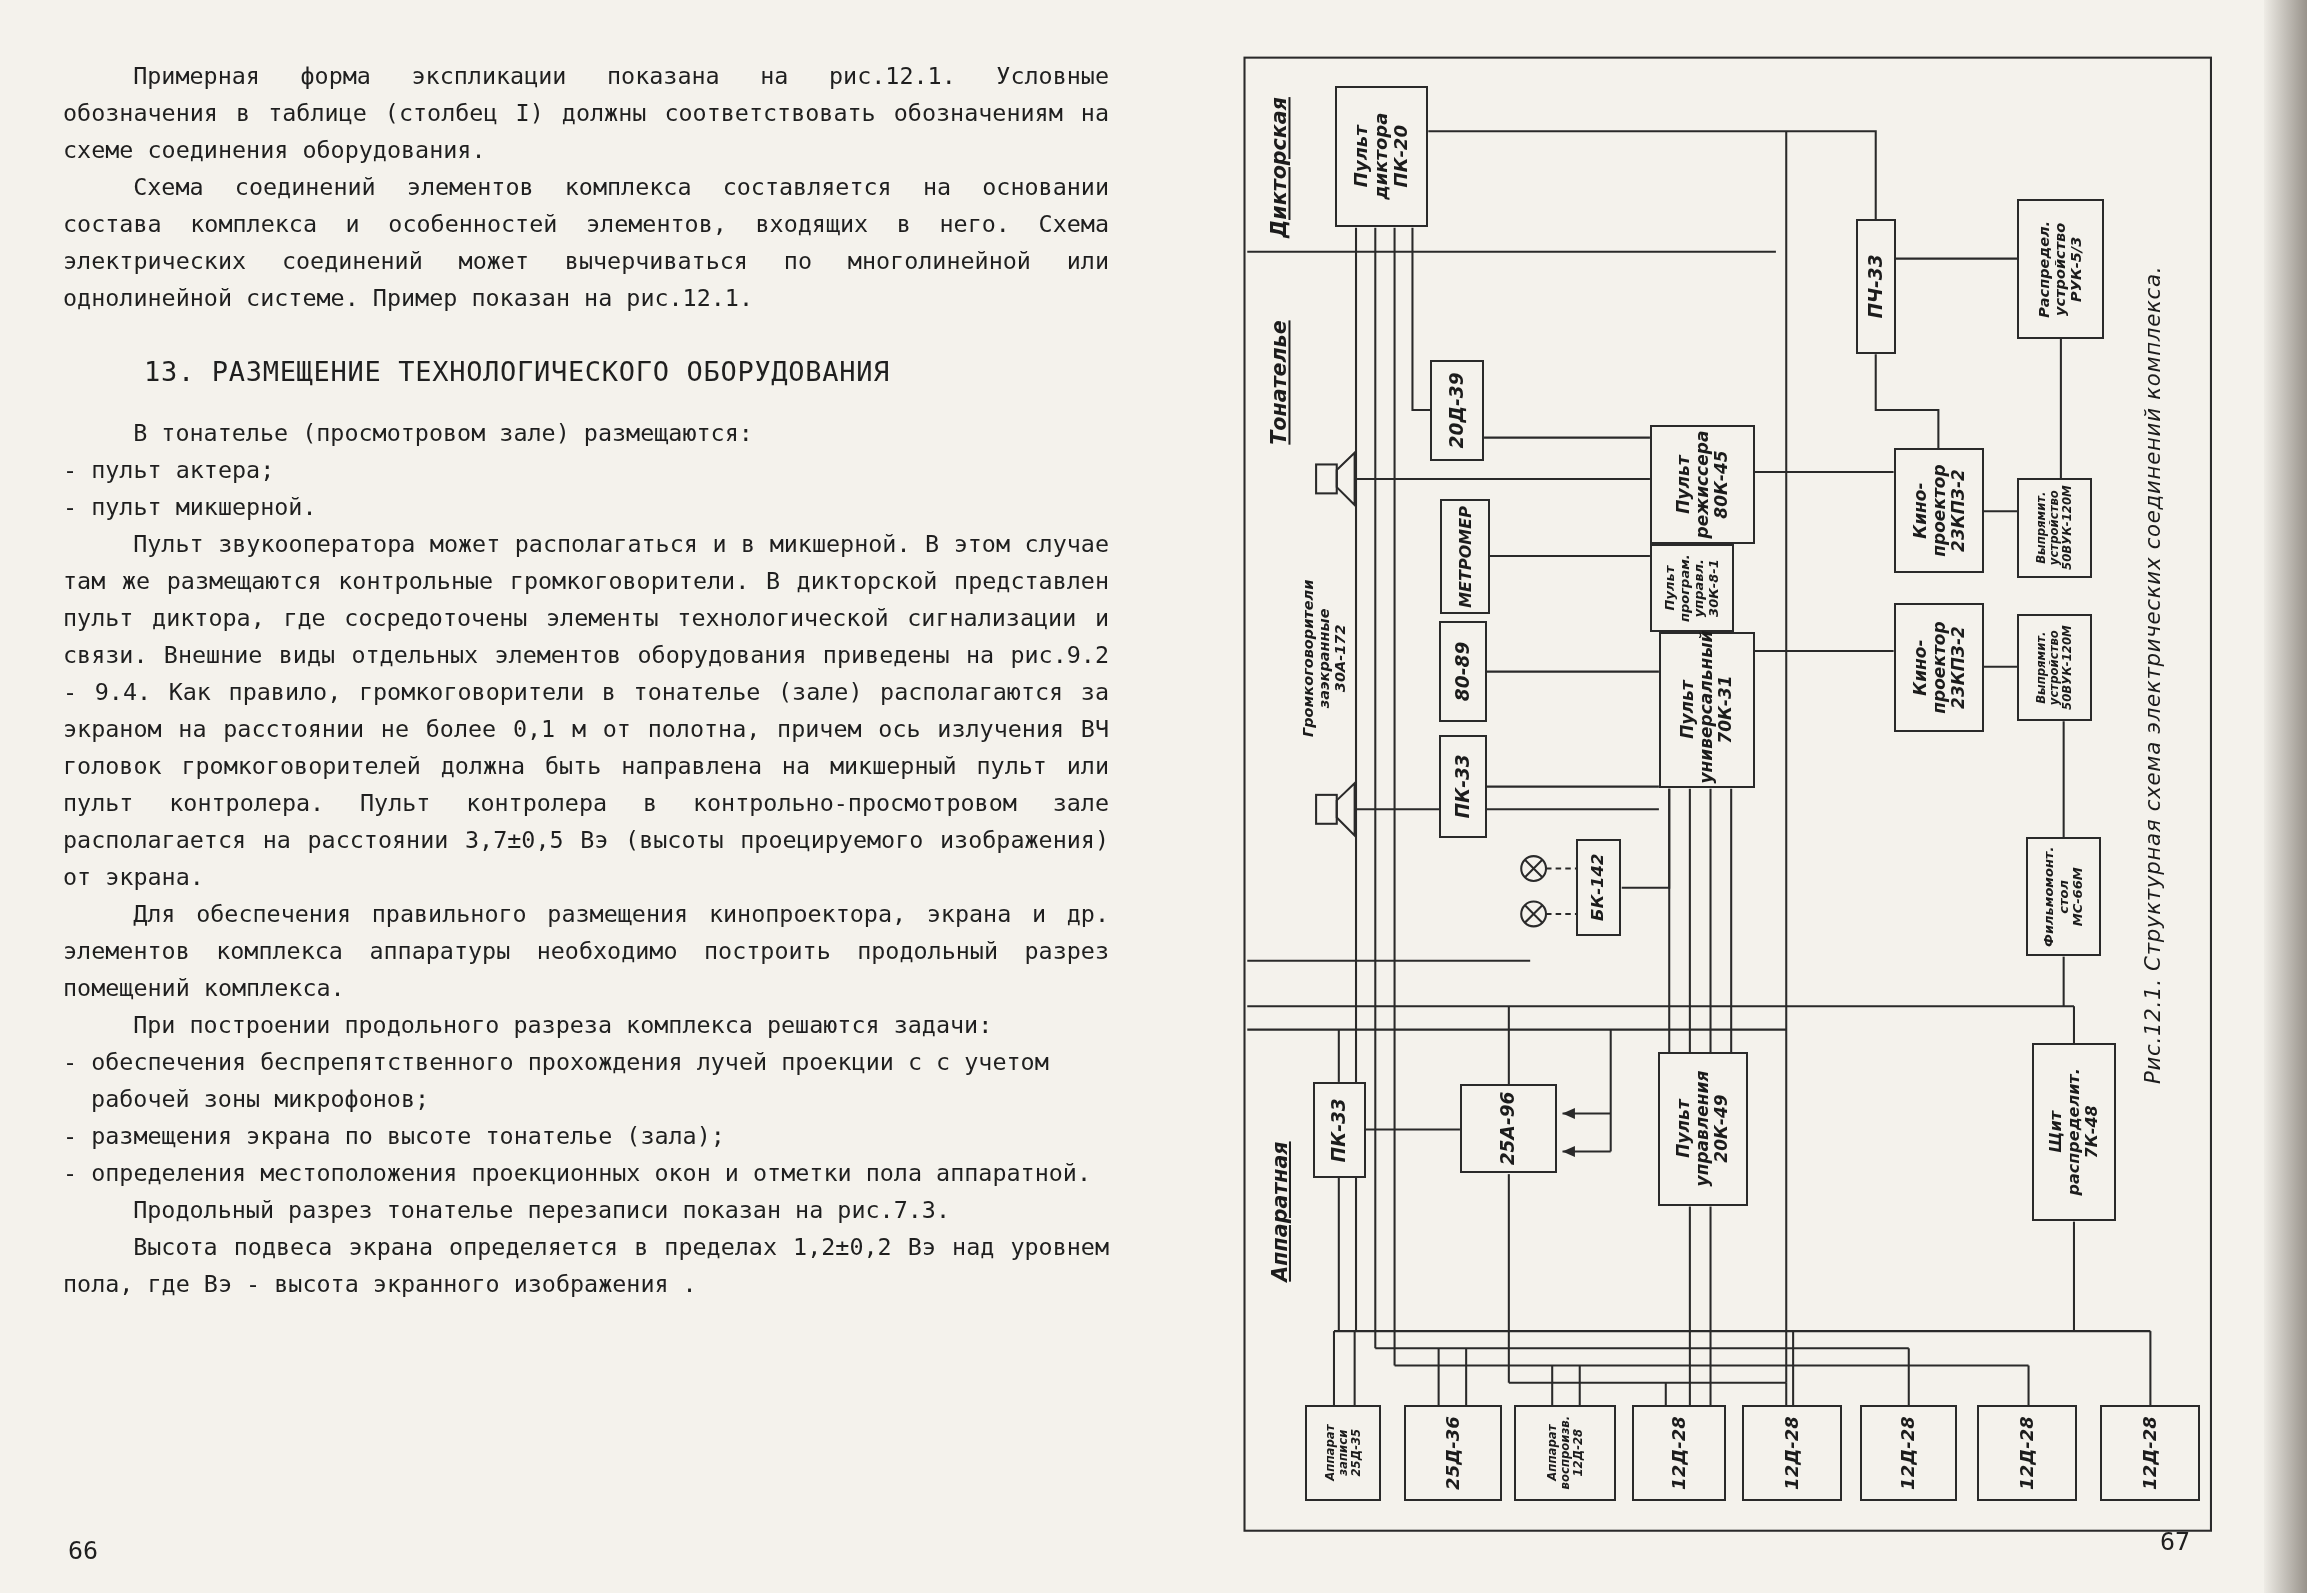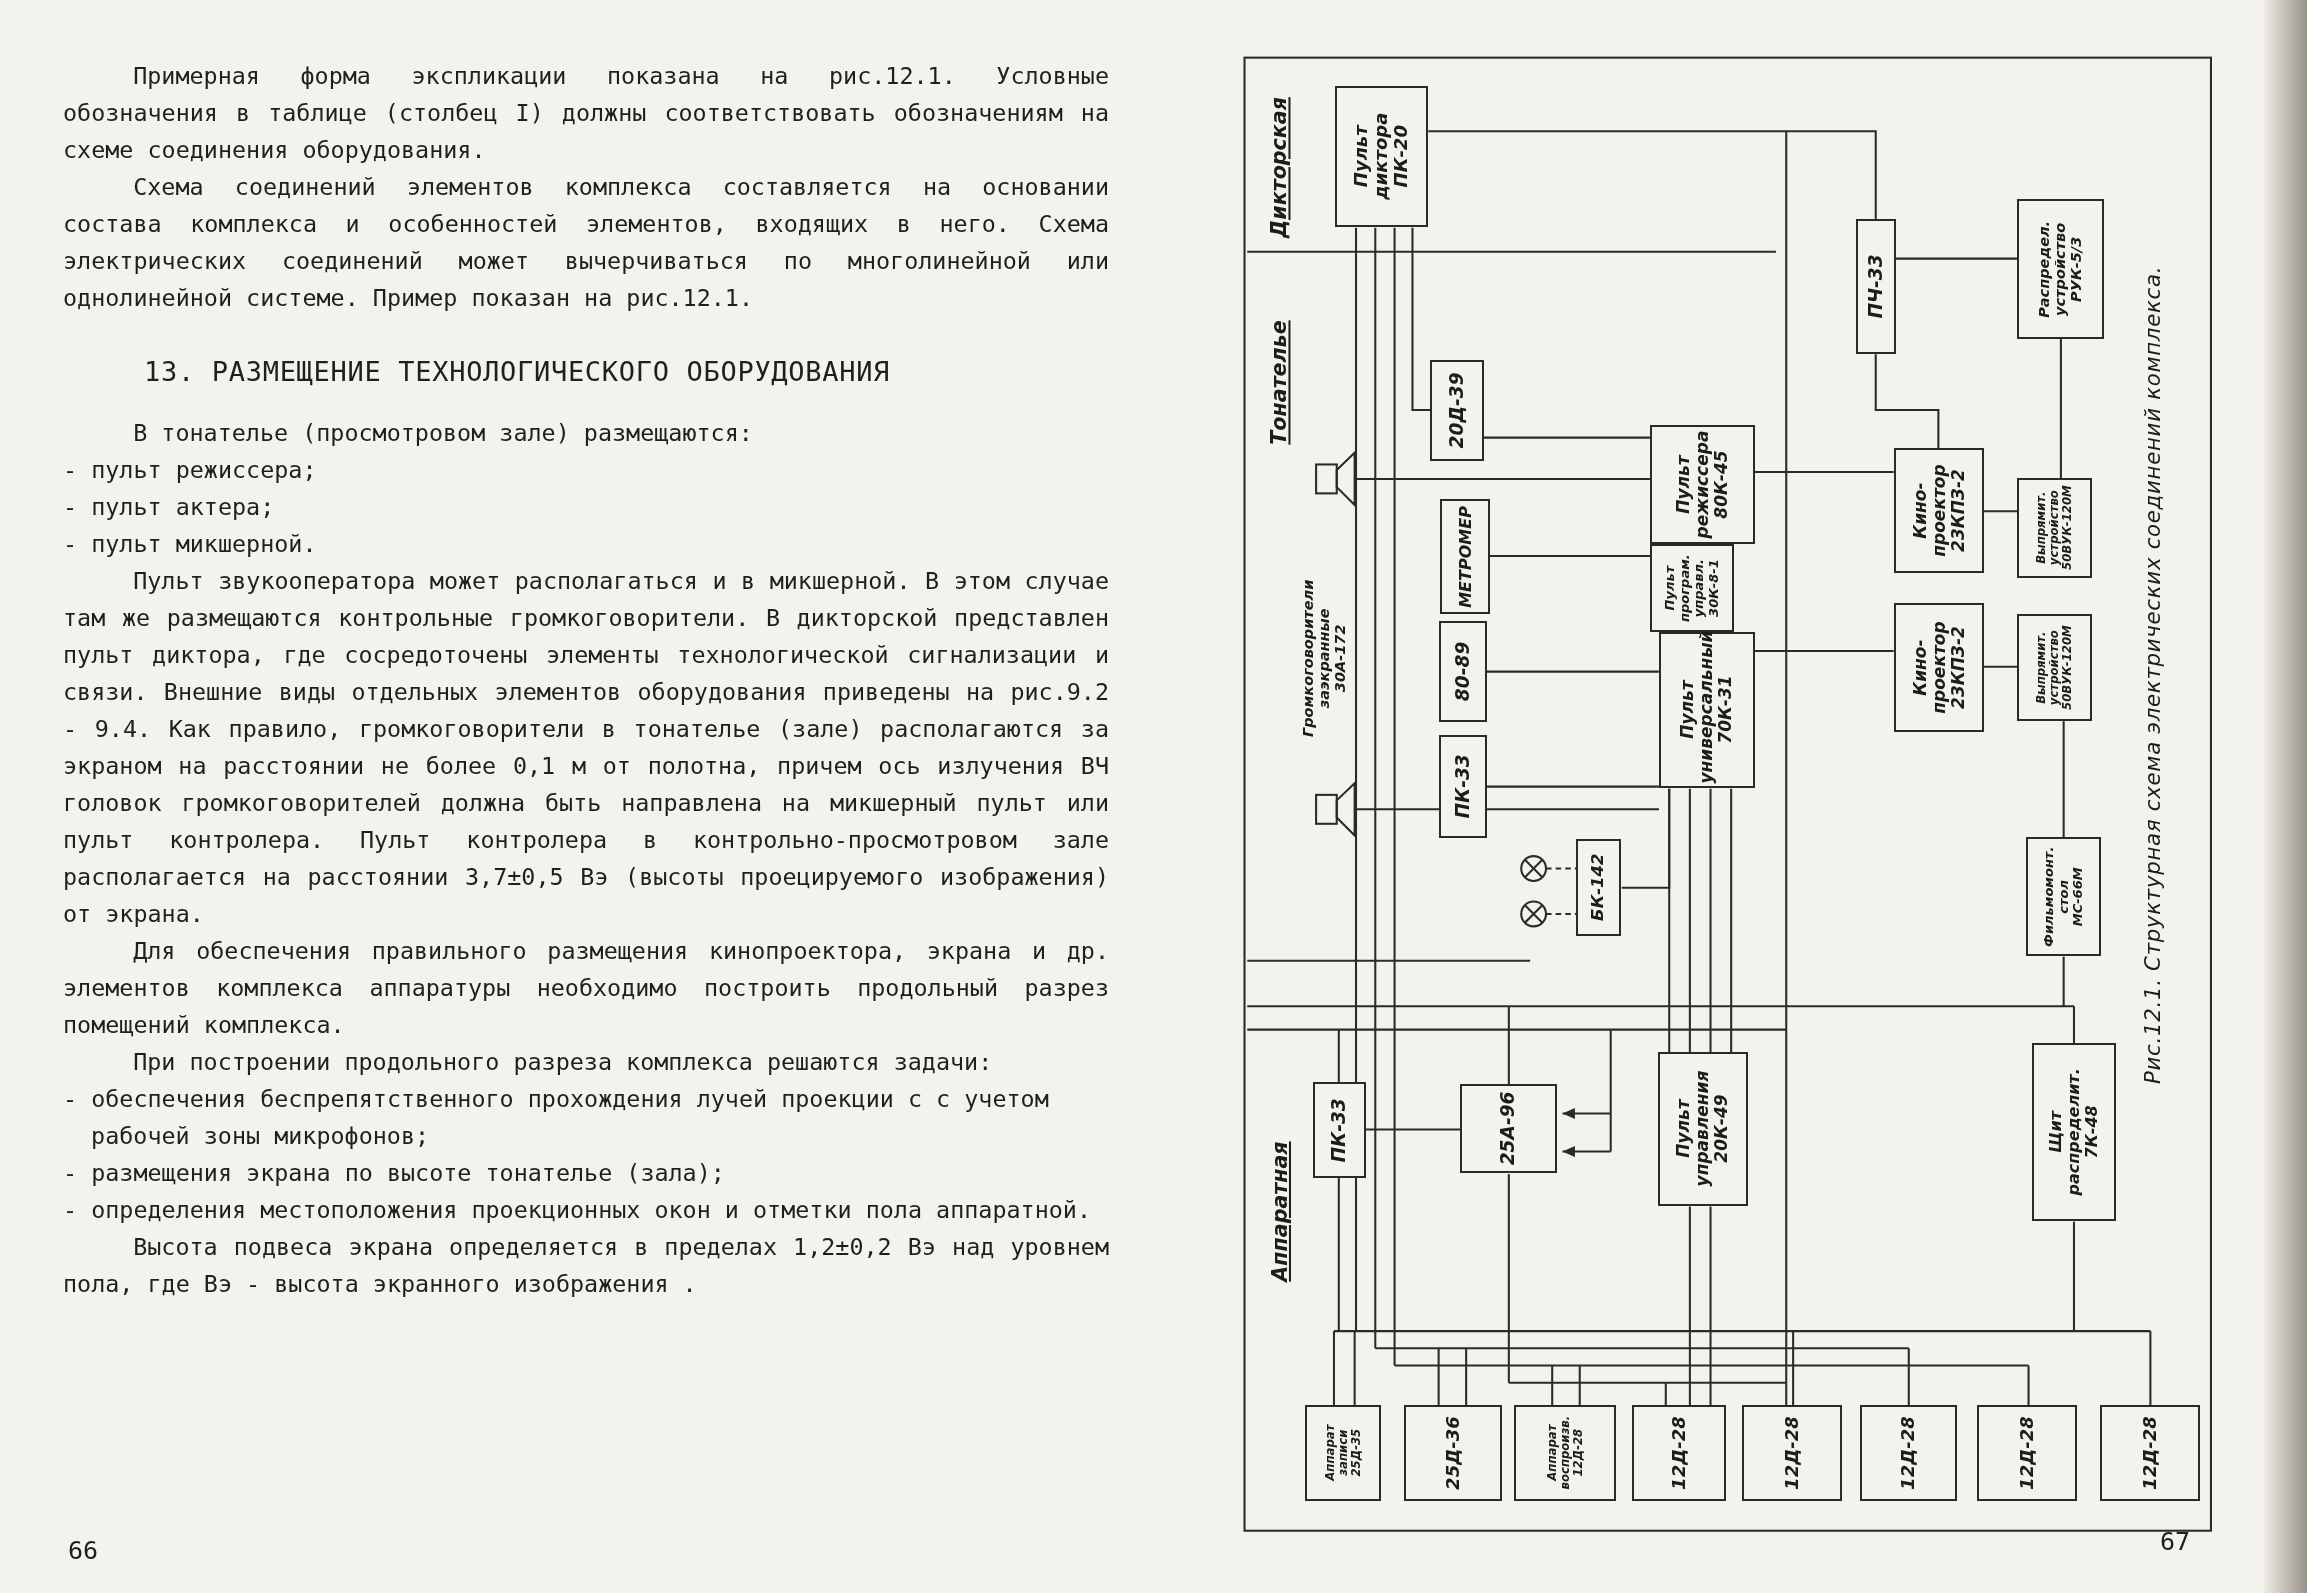--- a/index.html
+++ b/index.html
@@ -52,29 +52,29 @@
   }
 </style>
 </head>
 <body>
 
 <div class="left-page">
   <p class="para">Примерная форма экспликации показана на рис.12.1. Условные обозначения в таблице (столбец I) должны соответствовать обозначениям на схеме соединения оборудования.</p>
   <p class="para">Схема соединений элементов комплекса составляется на основании состава комплекса и особенностей элементов, входящих в него. Схема электрических соединений может вычерчиваться по многолинейной или однолинейной системе. Пример показан на рис.12.1.</p>
   <p class="heading">13. РАЗМЕЩЕНИЕ ТЕХНОЛОГИЧЕСКОГО ОБОРУДОВАНИЯ</p>
   <p class="para">В тонателье (просмотровом зале) размещаются:</p>
-  <p class="li">- пульт режиссера;</p>
   <p class="li">- пульт актера;</p>
   <p class="li">- пульт микшерной.</p>
   <p class="para">Пульт звукооператора может располагаться и в микшерной. В этом случае там же размещаются контрольные громкоговорители. В дикторской представлен пульт диктора, где сосредоточены элементы технологической сигнализации и связи. Внешние виды отдельных элементов оборудования приведены на рис.9.2 - 9.4. Как правило, громкоговорители в тонателье (зале) располагаются за экраном на расстоянии не более 0,1 м от полотна, причем ось излучения ВЧ головок громкоговорителей должна быть направлена на микшерный пульт или пульт контролера. Пульт контролера в контрольно-просмотровом зале располагается на расстоянии 3,7±0,5 Вэ (высоты проецируемого изображения) от экрана.</p>
   <p class="para">Для обеспечения правильного размещения кинопроектора, экрана и др. элементов комплекса аппаратуры необходимо построить продольный разрез помещений комплекса.</p>
   <p class="para">При построении продольного разреза комплекса решаются задачи:</p>
   <p class="li">- обеспечения беспрепятственного прохождения лучей проекции с с учетом рабочей зоны микрофонов;</p>
   <p class="li">- размещения экрана по высоте тонателье (зала);</p>
   <p class="li">- определения местоположения проекционных окон и отметки пола аппаратной.</p>
+  <p class="para">Продольный разрез тонателье перезаписи показан на рис.7.3.</p>
   <p class="para">Высота подвеса экрана определяется в пределах 1,2±0,2 Вэ над уровнем пола, где Вэ - высота экранного изображения .</p>
 </div>
 
 <div class="pageno pageno-left">66</div>
 <div class="pageno pageno-right">67</div>
 
 <div class="diagram">
 
   <svg width="1005" height="1494" viewBox="0 0 1460 2170">
     <g stroke="#2a2a2a" stroke-width="3" fill="none">

